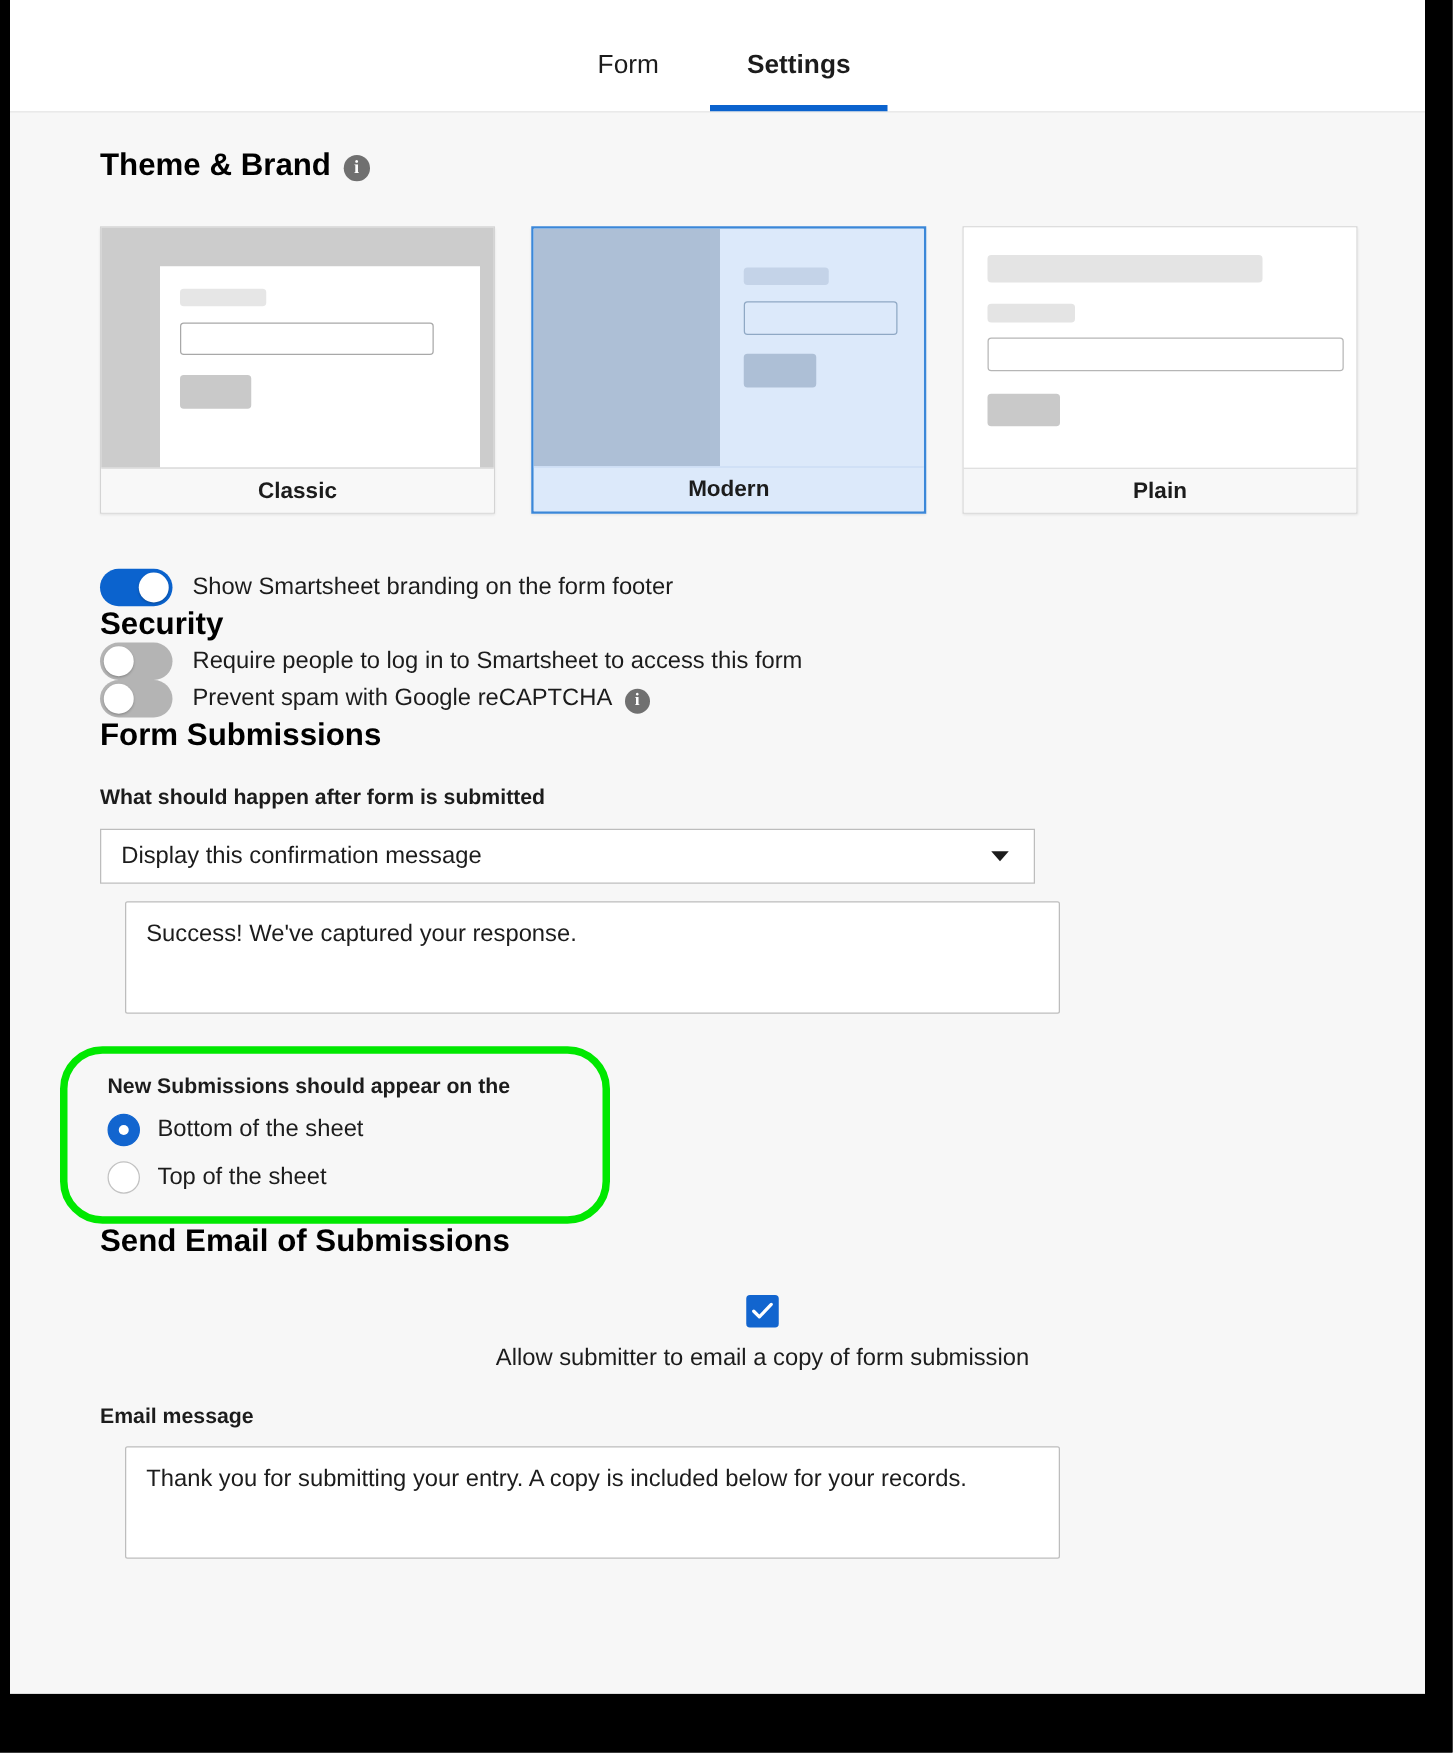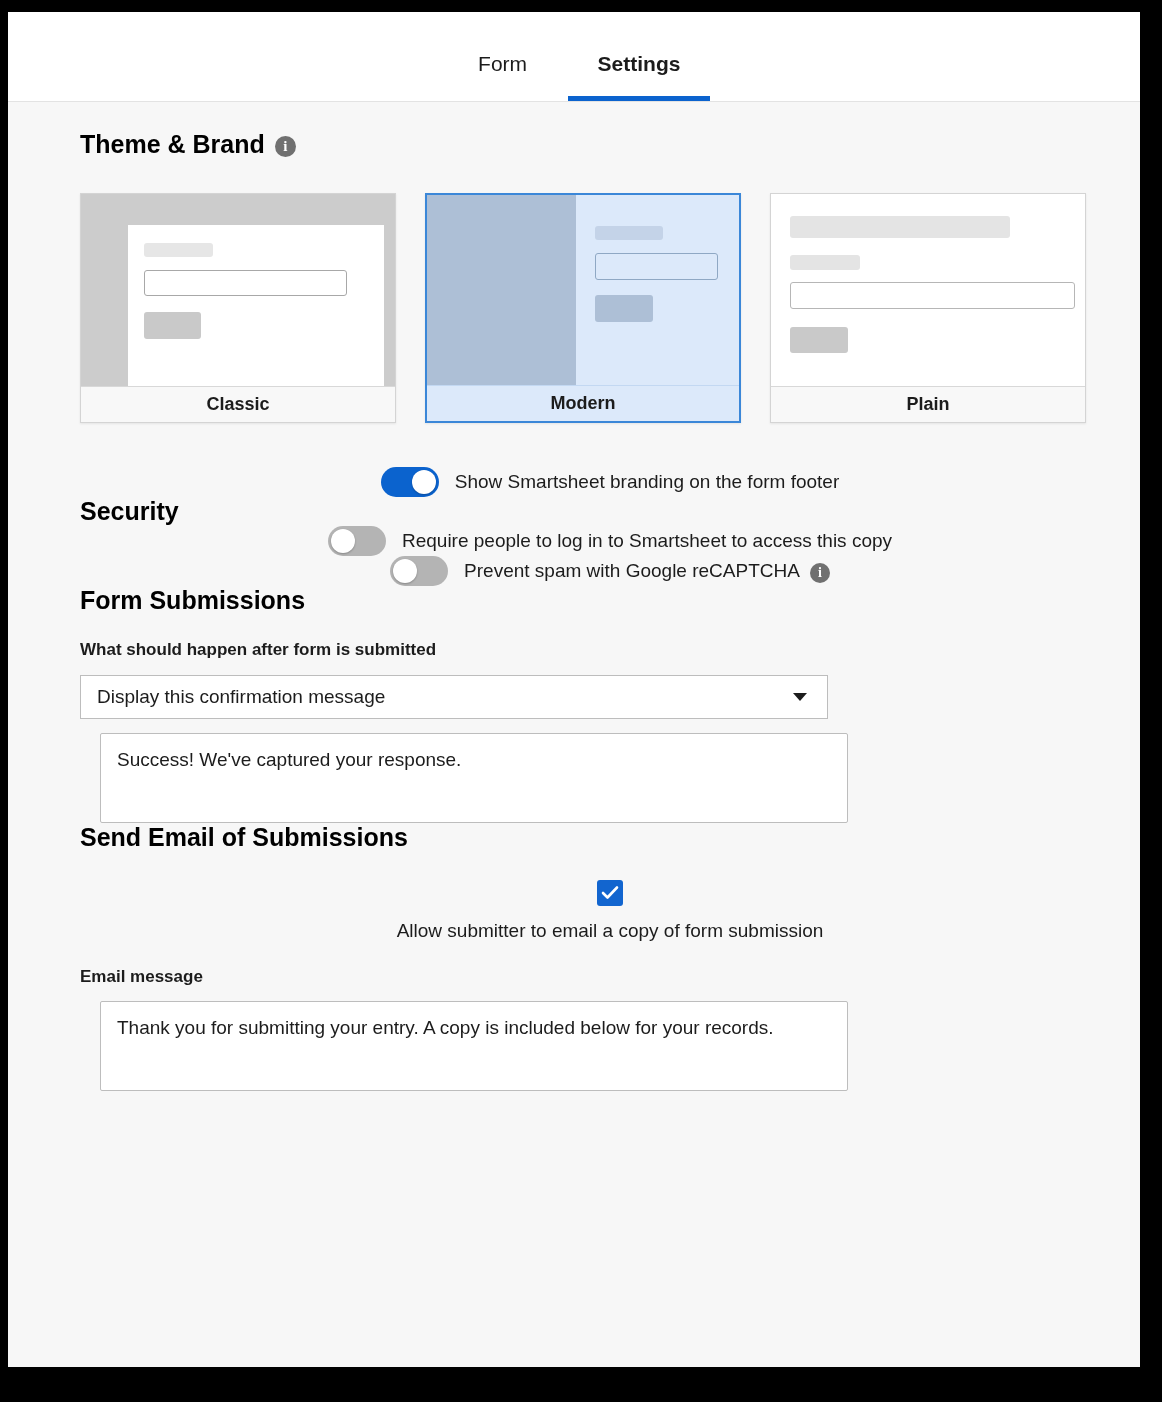--- a/index.html
+++ b/index.html
@@ -5,21 +5,21 @@
   * { box-sizing: border-box; }
   html, body {
     margin: 0; padding: 0;
     width: 1162px; height: 1402px;
     background: #000000;
     font-family: "Liberation Sans", sans-serif;
     overflow: hidden;
   }
   #page {
     position: absolute;
-    left: 8px; top: 12px;
+    left: 8px; top: 0;
     width: 1132px; height: 1355px;
     background: #f7f7f7;
     overflow: hidden;
   }
   
   .tabbar {
     height: 90px;
     background: #ffffff;
     border-bottom: 1px solid #e3e3e3;
     display: flex;
@@ -175,21 +175,20 @@
   }
   .pv-plain .bar-btn {
     position: absolute; left: 19px; top: 133px;
     width: 58px; height: 26px; background: #c9c9c9; border-radius: 3px;
   }
   
   .toggle-row {
     display: flex;
     align-items: center;
     gap: 16px;
-    justify-content: center;
   }
   .toggle {
     width: 58px; height: 30px;
     border-radius: 15px;
     position: relative;
     flex: none;
     cursor: pointer;
     background: #b4b4b4;
   }
   .toggle.on { background: #0b63ce; }
@@ -386,21 +385,21 @@
 
     <h2 class="section s-security">
       <span>Security</span>
     </h2>
 
     <div class="toggle-row">
       <div class="toggle">
         <div class="knob"></div>
       </div>
       <div class="toggle-label">
-        <span>Require people to log in to Smartsheet to access this copy</span>
+        <span>Require people to log in to Smartsheet to access this form</span>
       </div>
     </div>
 
     <div class="toggle-row">
       <div class="toggle">
         <div class="knob"></div>
       </div>
       <div class="toggle-label">
         <span>Prevent spam with Google reCAPTCHA</span>
         <span class="info-icon sm">i</span>
@@ -413,20 +412,33 @@
 
     <div class="sublabel">What should happen after form is submitted</div>
 
     <div class="select-box">
       <span>Display this confirmation message</span>
       <span class="caret"></span>
     </div>
 
     <div class="textarea-box">Success! We've captured your response.</div>
 
+    <div class="highlight-wrap">
+      <div class="radio-group-label">New Submissions should appear on the</div>
+
+      <div class="radio-row">
+        <div class="radio checked"></div>
+        <div class="radio-label">Bottom of the sheet</div>
+      </div>
+
+      <div class="radio-row">
+        <div class="radio"></div>
+        <div class="radio-label">Top of the sheet</div>
+      </div>
+    </div>
 
     <h2 class="section s-email">
       <span>Send Email of Submissions</span>
     </h2>
 
     <div class="check-row">
       <div class="checkbox">
         <svg width="18" height="16" viewBox="0 0 18 16">
           <path d="M2 8 L6.5 12.5 L16 2.5" stroke="#ffffff" stroke-width="2.6" fill="none" stroke-linecap="round" stroke-linejoin="round"></path>
         </svg>

